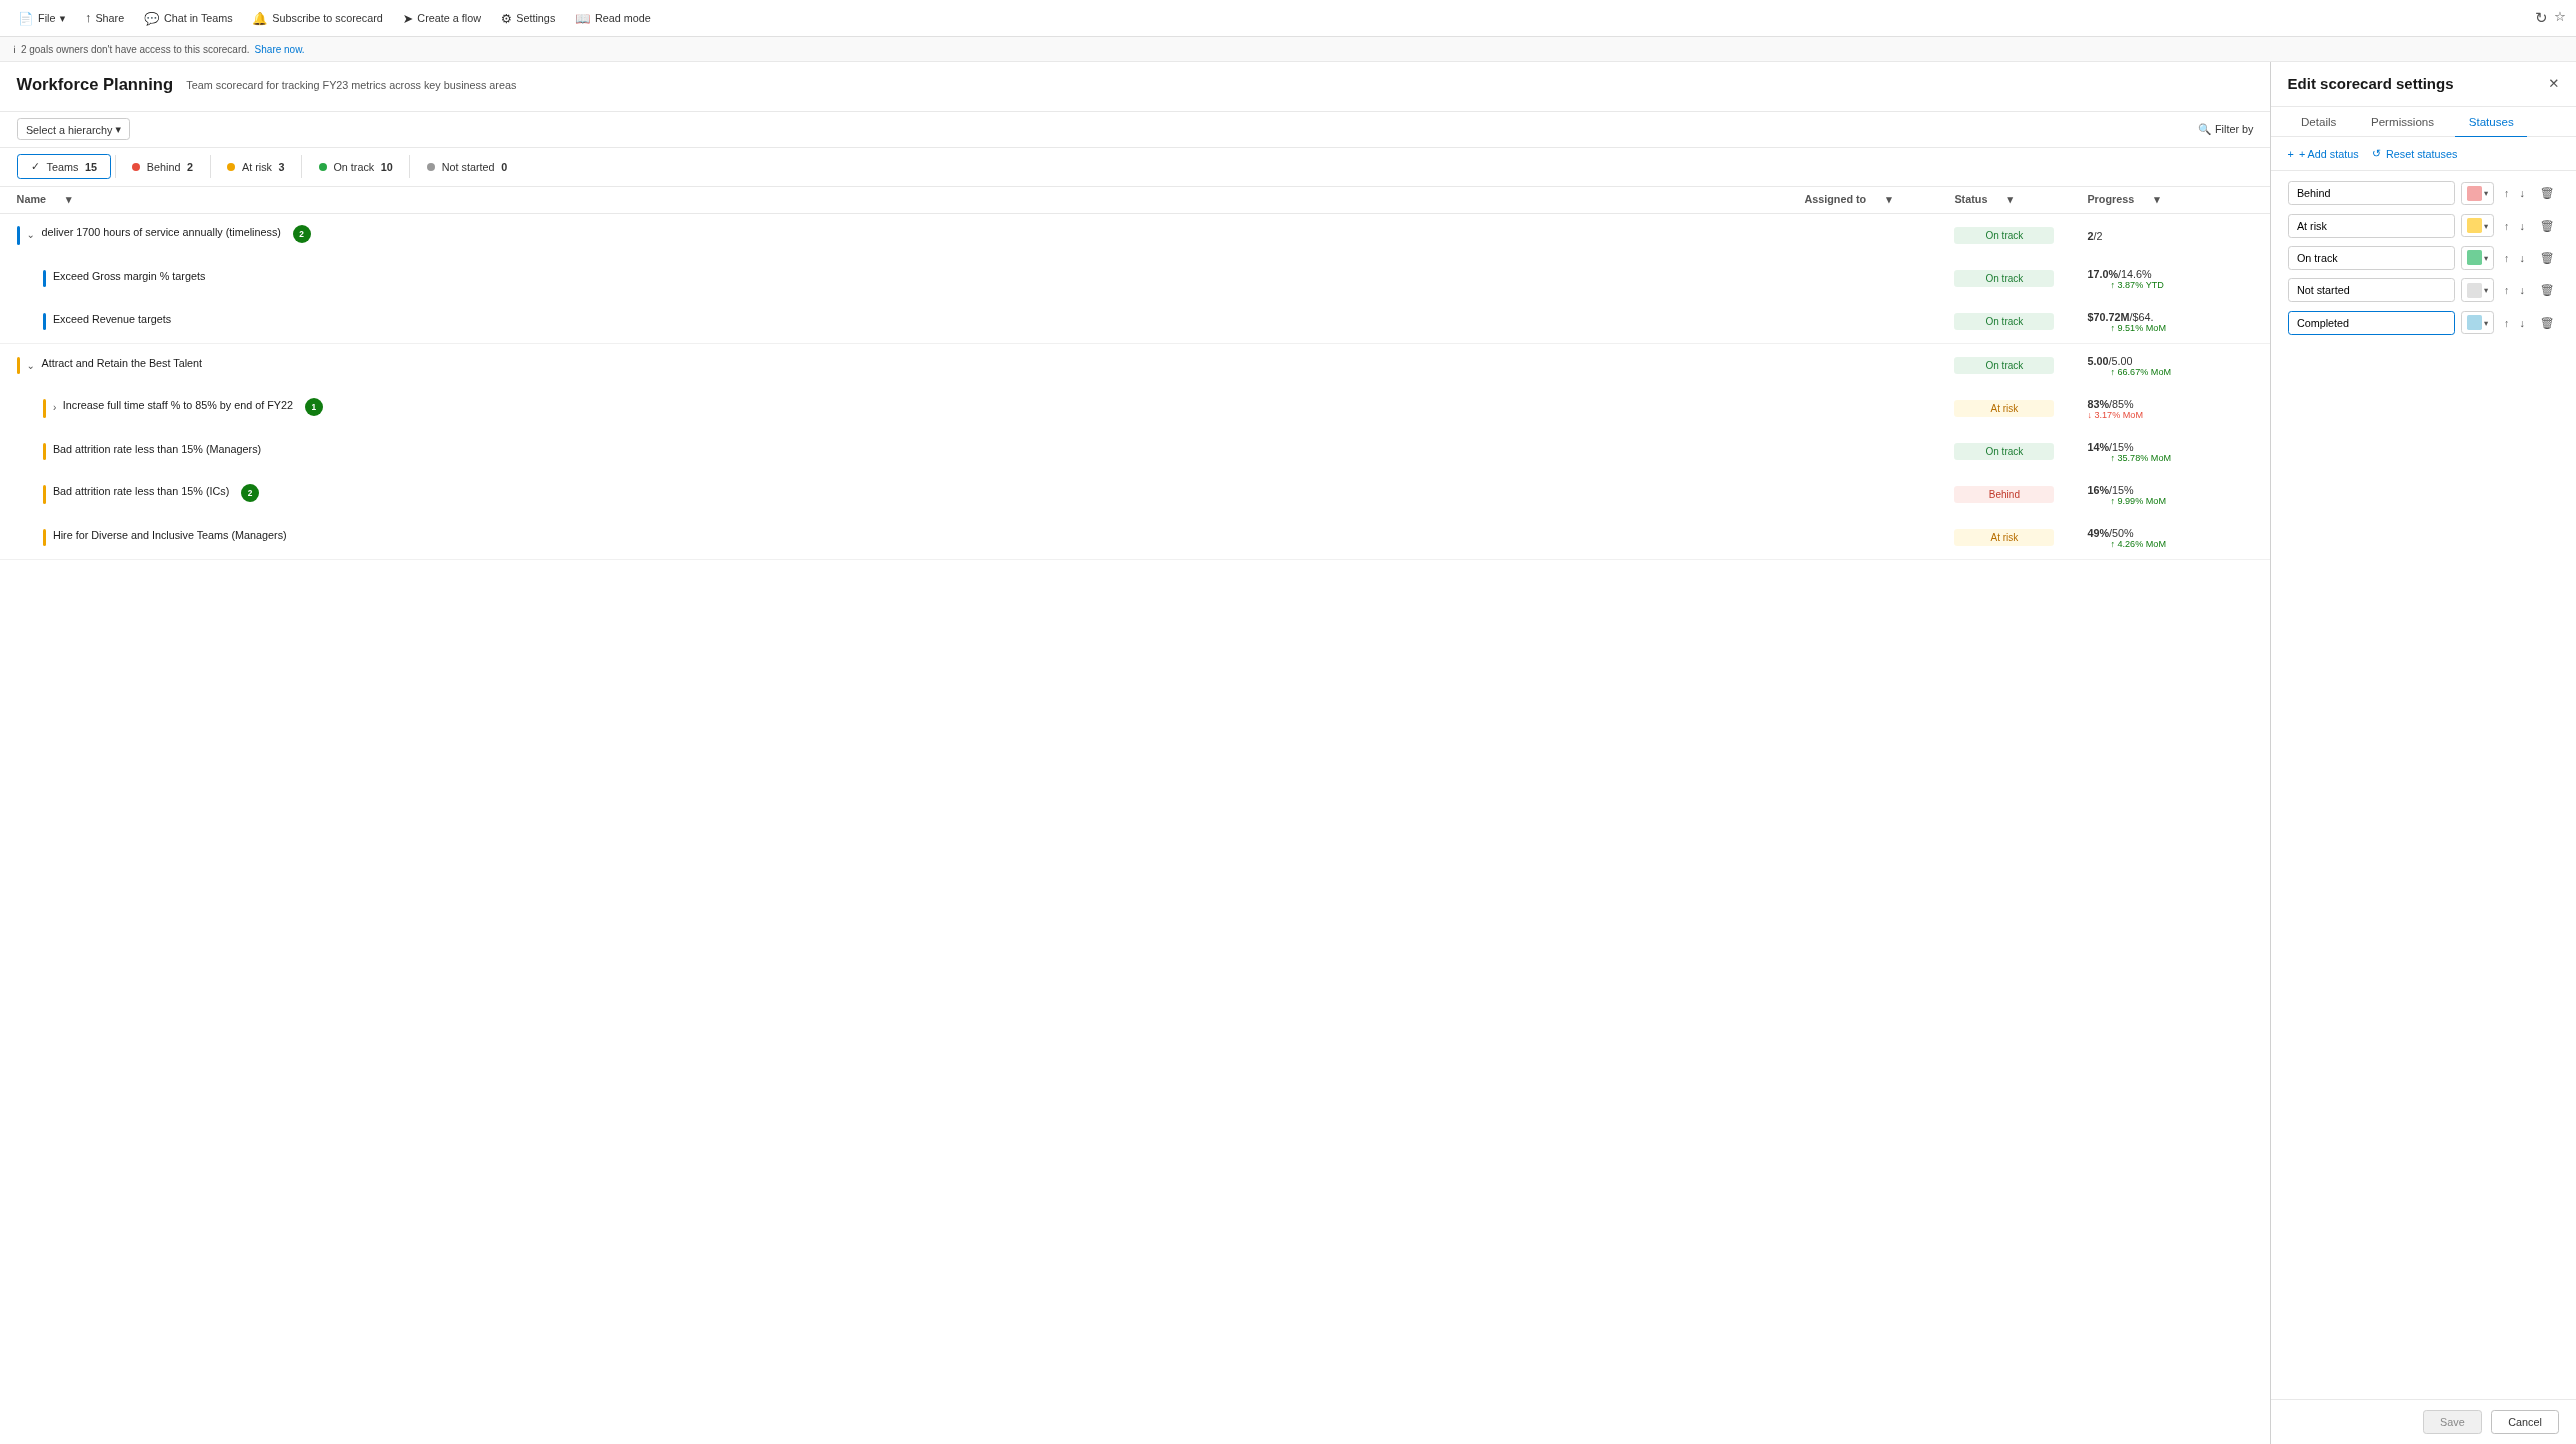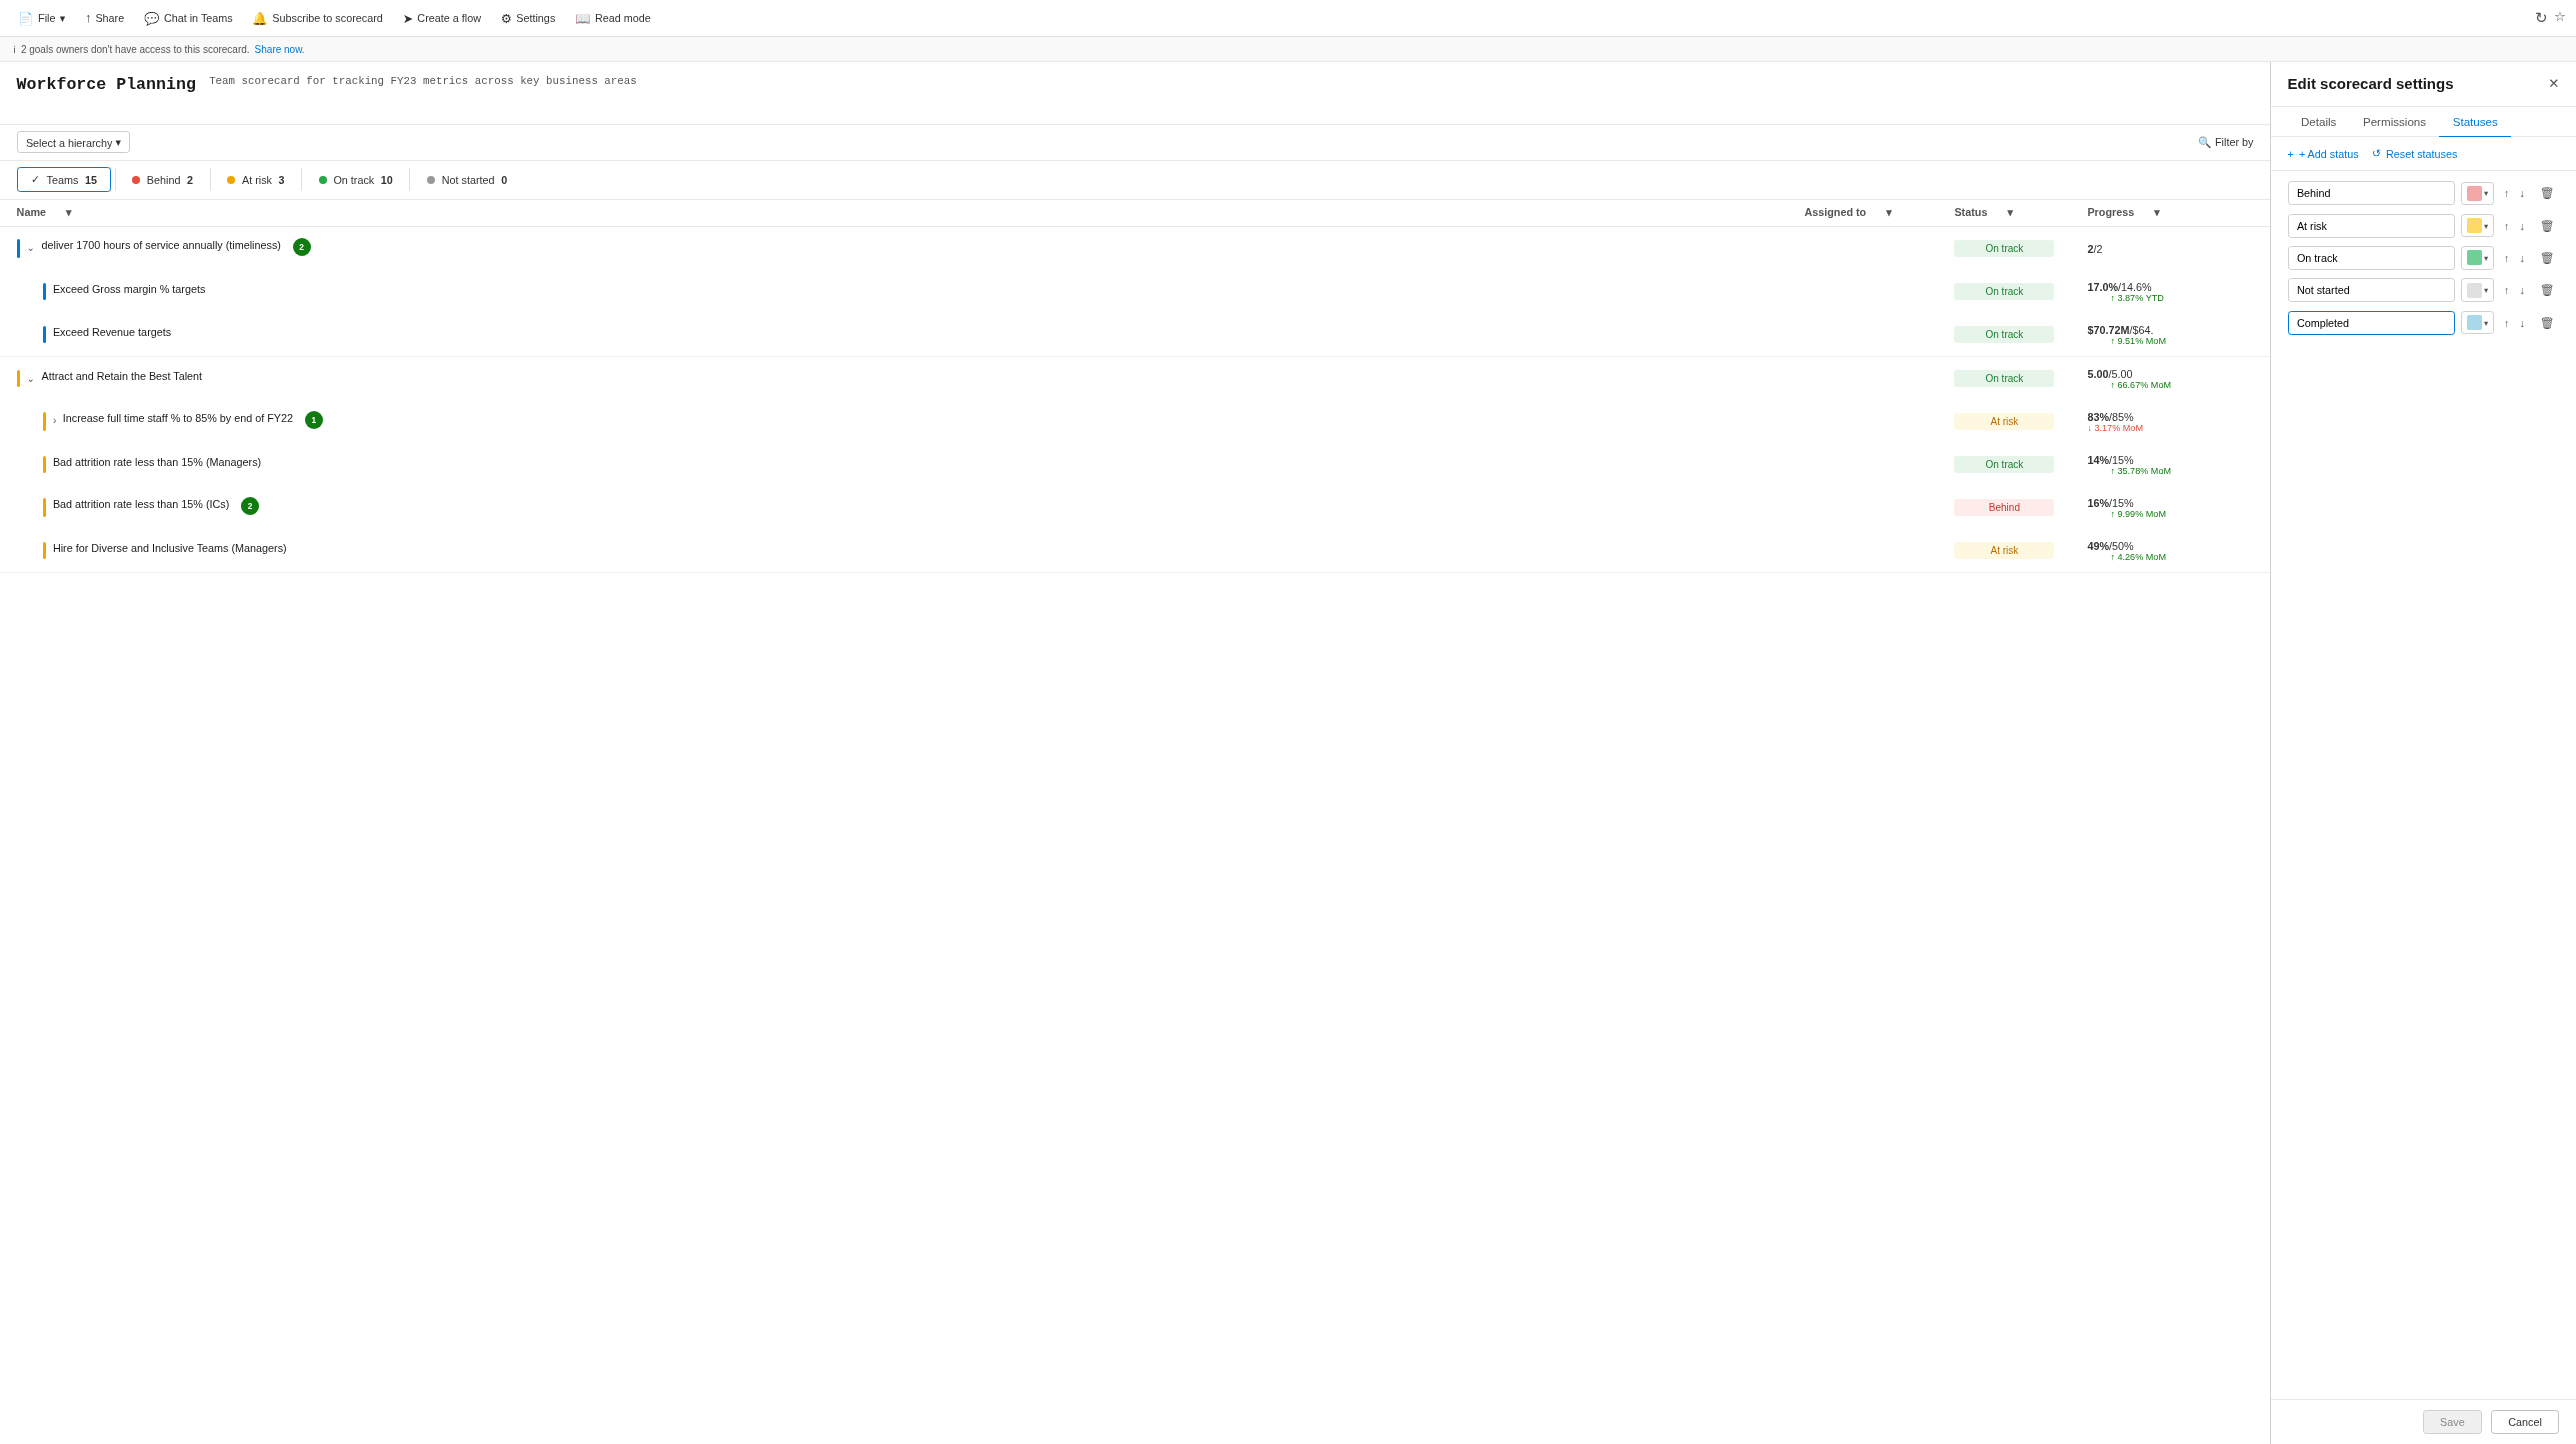--- a/index.html
+++ b/index.html
@@ -31,21 +31,21 @@
     .alert-bar a { color: #0078d4; text-decoration: none; }
 
     
     .main-container { display: flex; flex: 1; overflow: hidden; }
 
     
     .left-panel { flex: 1; display: flex; flex-direction: column; overflow: hidden; background: #fff; }
 
     
     .scorecard-header { padding: 13.3px 16.6px 6.6px; border-bottom: 0.8px solid #e8e8e8; }
-    .scorecard-title-row { display: flex; align-items: flex-start; gap: 13.3px; margin-bottom: 23px; font-family: Liberation Mono, monospace; }
+    .scorecard-title-row { display: flex; align-items: center; gap: 13.3px; margin-bottom: 9px; }
     .scorecard-title { font-size: 16.6px; font-weight: 700; color: #1a1a1a; }
     .scorecard-desc { font-size: 10.8px; color: #555; }
 
     
     .filter-row {
       display: flex; align-items: center; justify-content: space-between;
       padding: 6.6px 16.6px; border-bottom: 0.8px solid #e8e8e8;
     }
     .hierarchy-btn {
       display: flex; align-items: flex-end; gap: 3.3px;
@@ -142,21 +142,21 @@
     }
     .panel-header {
       display: flex; align-items: center; justify-content: space-between;
       padding: 13.3px 16.6px; border-bottom: 0.8px solid #e8e8e8;
     }
     .panel-title { font-size: 15px; font-weight: 600; color: #1a1a1a; }
     .panel-close { cursor: pointer; font-size: 13.3px; color: #555; background: none; border: none; }
 
     
     .panel-tabs {
-      display: flex; gap: 0; border-bottom: 0.8px solid #e8e8e8;
+      display: flex; gap: 8px; border-bottom: 0.8px solid #e8e8e8;
       padding: 0 16.6px;
     }
     .panel-tab {
       padding: 8.3px 13.3px; font-size: 11.6px; color: #555; cursor: pointer;
       border-bottom: 1.7px solid transparent; margin-bottom: -0.8px;
     }
     .panel-tab.active { color: #0078d4; border-bottom: 1.7px solid #0078d4; font-weight: 500; }
 
     
     .panel-actions {

